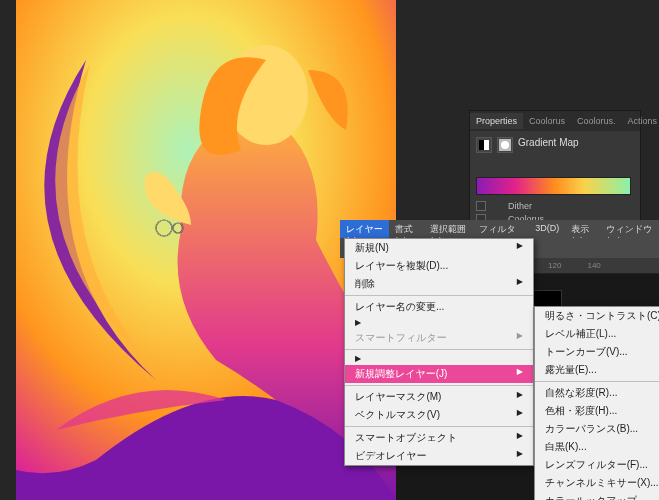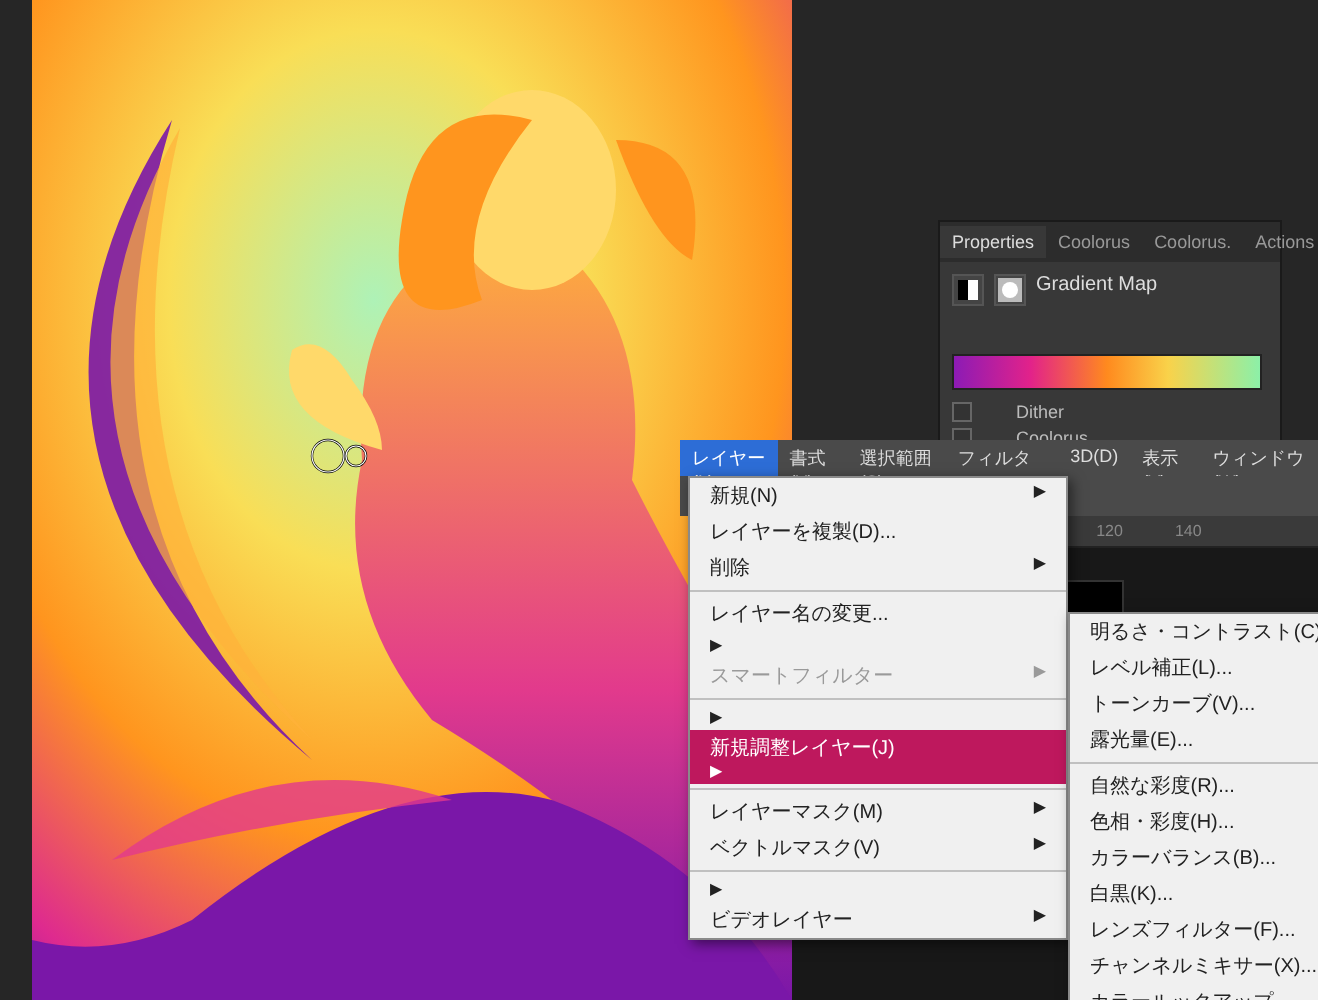--- a/index.html
+++ b/index.html
@@ -144,23 +144,22 @@
   .menu-item, .sub-item {
     padding: 2px 10px 2px 10px;
     display: flex;
     justify-content: space-between;
     align-items: flex-start;
     white-space: nowrap;
     cursor: default;
   }
   .menu-item.disabled, .sub-item.disabled { color: #9a9a9a; }
   .menu-item.highlight, .sub-item.highlight {
-    background: #be185d;
+    background: #ec4899;
     color: #fff;
-    flex-direction: column;
   }
   .menu-sep { height: 1px; background: #c0c0c0; margin: 2px 0; }
   .arrow { font-size: 8px; }
   .shortcut { color: #666; font-size: 9px; }
 </style>
 </head>
 <body>
 
 <div class="canvas">
   <svg viewBox="0 0 380 500">
@@ -310,20 +309,21 @@
     <div class="menu-item">
       <span>レイヤーマスク(M)</span>
       <span class="arrow">▶</span>
     </div>
     <div class="menu-item">
       <span>ベクトルマスク(V)</span>
       <span class="arrow">▶</span>
     </div>
     <div class="menu-sep"></div>
     <div class="menu-item">
+      <span>スマートオブジェクト</span>
       <span class="arrow">▶</span>
     </div>
     <div class="menu-item">
       <span>ビデオレイヤー</span>
       <span class="arrow">▶</span>
     </div>
   </div>
 
 <div class="submenu" id="submenu">
     <div class="sub-item">明るさ・コントラスト(C)...</div>

